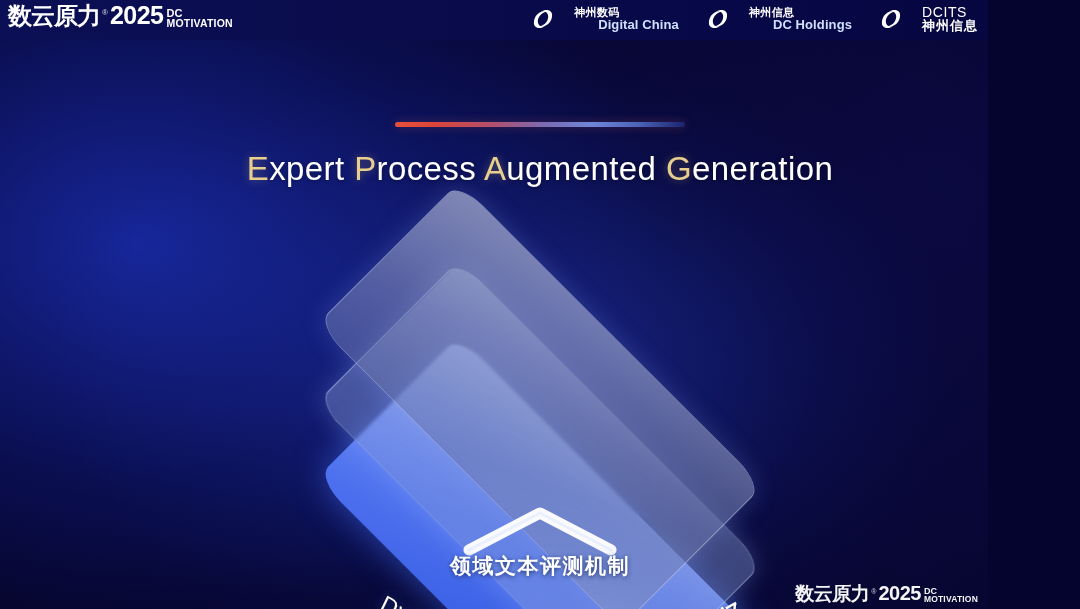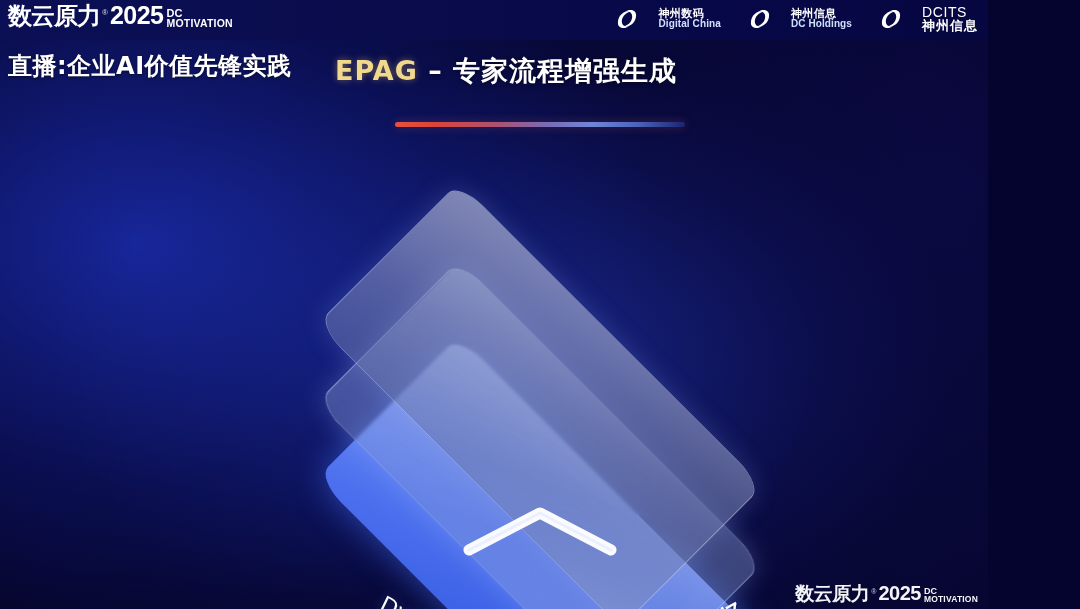--- a/index.html
+++ b/index.html
@@ -70,21 +70,21 @@
   
   .partners {
     position:absolute; right:10px; top:5px;
     display:flex; align-items:center; gap:26px; z-index:22;
   }
   .partner { display:flex; align-items:center; gap:18px; }
   .p-mark { width:26px; height:26px; flex:0 0 26px; }
   .p-text { display:flex; flex-direction:column; line-height:1.02; }
   .p-cn { font-size:11px; font-weight:bold; color:#ffffff; letter-spacing:0.4px;
           font-family:"DejaVu Sans","Liberation Sans",sans-serif; white-space:nowrap;}
-  .p-en { font-size:10px; font-weight:bold; color:#cfe0ff; letter-spacing:0.1px; white-space:nowrap;}
+  .p-en { font-size:13px; font-weight:bold; color:#cfe0ff; letter-spacing:0.1px; white-space:nowrap;margin-left:24px;}
   .p-cn-big { font-size:14px; font-weight:normal; color:#ffffff; letter-spacing:0.6px; white-space:nowrap;}
   .p-cn-sub { font-size:13px; font-weight:bold; color:#ffffff; letter-spacing:1px;
               font-family:"DejaVu Sans","Liberation Sans",sans-serif; white-space:nowrap;}
 
   
   .epag-line {
     position:absolute; left:335px; top:53px; z-index:15;
     font-size:27px; font-weight:bold; white-space:nowrap;
     letter-spacing:1px;
     font-family:"DejaVu Sans","Liberation Sans",sans-serif;
@@ -209,21 +209,20 @@
   <div class="brand">
     <span class="brand-cn">数云原力</span>
     <span class="brand-reg">®</span>
     <span class="brand-year">2025</span>
     <span class="brand-dc">
       <span class="l1">DC</span>
       <span class="l2">MOTIVATION</span>
     </span>
   </div>
 
-  <div class="live-title">直播:企业AI价值先锋实践</div>
 
   <div class="partners">
 
     <div class="partner">
       <span class="p-mark">
         <svg viewBox="0 0 40 40" width="26" height="26">
           <path d="M6 26 C6 13, 17 6, 28 8 C20 9, 12 15, 12 24 C12 30, 17 33, 23 31 C16 36, 6 34, 6 26 Z" fill="#ffffff"></path>
           <path d="M34 14 C34 27, 23 34, 12 32 C20 31, 28 25, 28 16 C28 10, 23 7, 17 9 C24 4, 34 6, 34 14 Z" fill="#ffffff"></path>
         </svg>
       </span>
@@ -254,40 +253,39 @@
         </svg>
       </span>
       <span class="p-text">
         <span class="p-cn-big">DCITS</span>
         <span class="p-cn-sub">神州信息</span>
       </span>
     </div>
 
   </div>
 
-  <div class="epag-line">
-    <span class="epag-gold">EPAG</span><span class="epag-rest"> – 专家流程增强生成</span>
-  </div>
 
   <div class="divider"></div>
 
+  <div class="subtitle"><span class="sub-cap">E</span><span class="sub-txt">xpert </span><span class="sub-cap">P</span><span class="sub-txt">rocess </span><span class="sub-cap">A</span><span class="sub-txt">ugmented </span><span class="sub-cap">G</span><span class="sub-txt">eneration</span></div>
 
   <div class="stack">
 
     <div class="layer layer-bottom iso"></div>
     <div class="layer layer-mid iso"></div>
     <div class="layer layer-top iso"></div>
 
     <span class="chevron">
       <svg viewBox="0 0 170 60" width="170" height="60">
         <path d="M14 50 L85 13 L156 50" fill="none" stroke="#ffffff" stroke-width="11" stroke-linecap="round" stroke-linejoin="round" opacity="0.97"></path>
         <path d="M14 50 L85 13 L156 50" fill="none" stroke="#dfe8ff" stroke-width="3" stroke-linecap="round" stroke-linejoin="round" opacity="0.6"></path>
       </svg>
     </span>
 
+    <div class="plate-label label-top">领域文本评测机制</div>
     <div class="plate-label label-moe">Dynamic MOE</div>
     <div class="plate-label label-mem">长文本记忆</div>
 
   </div>
 
   <div class="watermark">
     <span class="wm-cn">数云原力</span>
     <span class="wm-reg">®</span>
     <span class="wm-year">2025</span>
     <span class="wm-dc">

